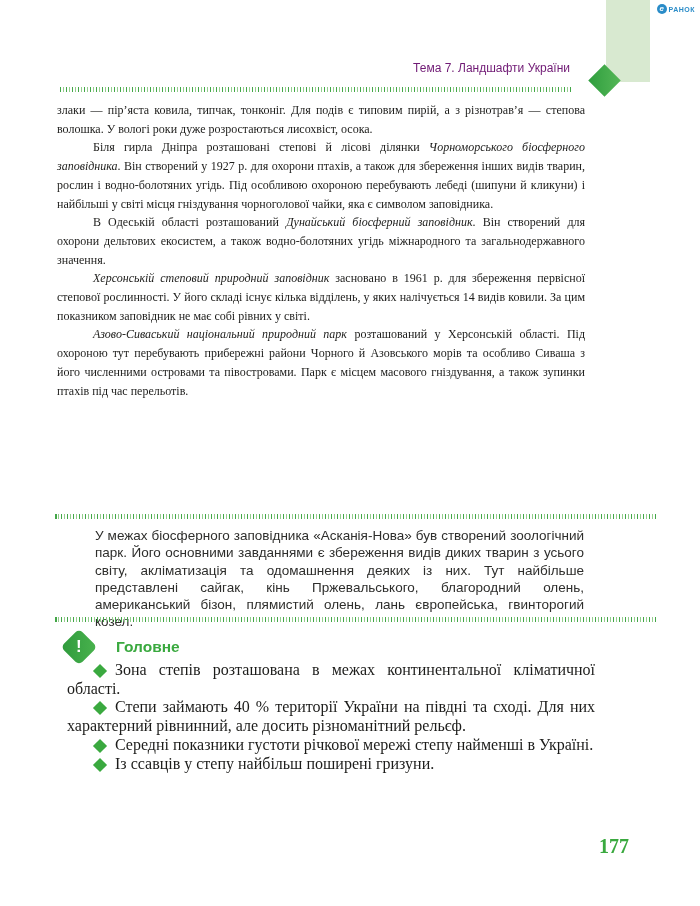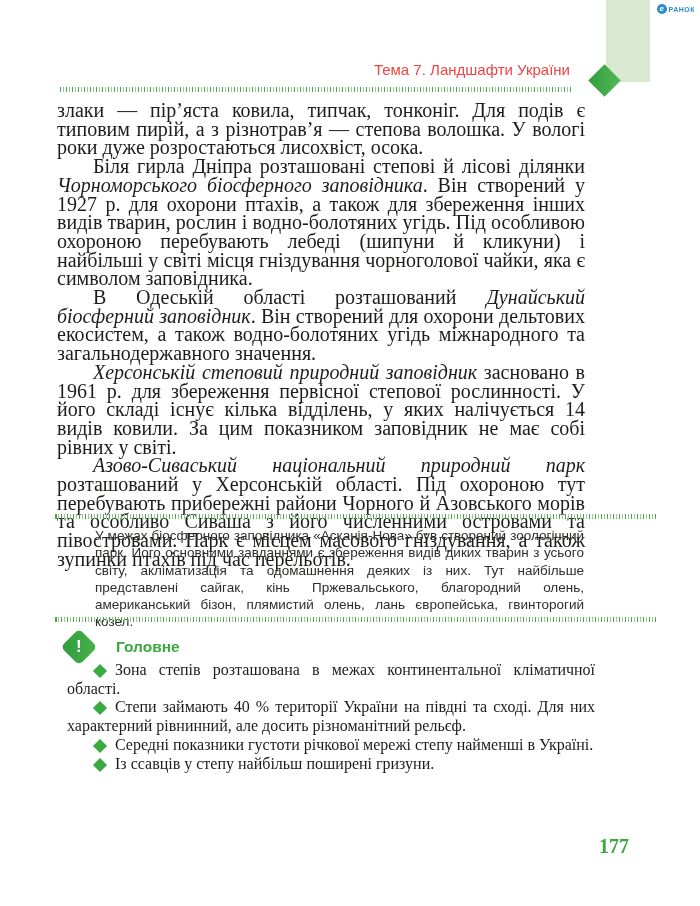--- a/index.html
+++ b/index.html
@@ -20,34 +20,34 @@
     font-family:"Liberation Sans", sans-serif; color:#2a8cc8;
   }
   .logo-e {
     width:10px; height:10px; border-radius:50%; background:#2a8cc8; color:#fff;
     font-size:8px; line-height:10px; text-align:center; font-style:italic; font-weight:bold;
   }
   .logo-text { font-size:7px; font-weight:bold; letter-spacing:0.5px; }
 
   .header-title {
     position:absolute; top:61px; right:130px;
-    font-family:"Liberation Sans", sans-serif; font-size:15px; color:#ef4444;
+    font-family:"Liberation Sans", sans-serif; font-size:12px; color:#701a75;
   }
   .dashed {
     height:5px;
     background:repeating-linear-gradient(90deg,
       #43a648 0px, #43a648 1.5px, rgba(0,0,0,0) 1.5px, rgba(0,0,0,0) 3px,
       #93cd8c 3px, #93cd8c 4.5px, rgba(0,0,0,0) 4.5px, rgba(0,0,0,0) 6px);
   }
   .header-rule { position:absolute; top:87px; left:60px; width:512px; }
 
   
   .text-main {
     position:absolute; left:57px; top:101px; width:528px;
-    font-size:20px; line-height:18.7px; text-align:justify;
+    font-size:12px; line-height:18.7px; text-align:justify;
   }
   .text-main p { margin:0; }
   .text-main p.ind { text-indent:36px; }
   .it { font-style:italic; }
 
   
   .note-rule-top    { position:absolute; left:55px; top:514px; width:601px; }
   .note-rule-bottom { position:absolute; left:55px; top:617px; width:601px; }
   .note-text {
     position:absolute; left:95px; top:527px; width:489px;

